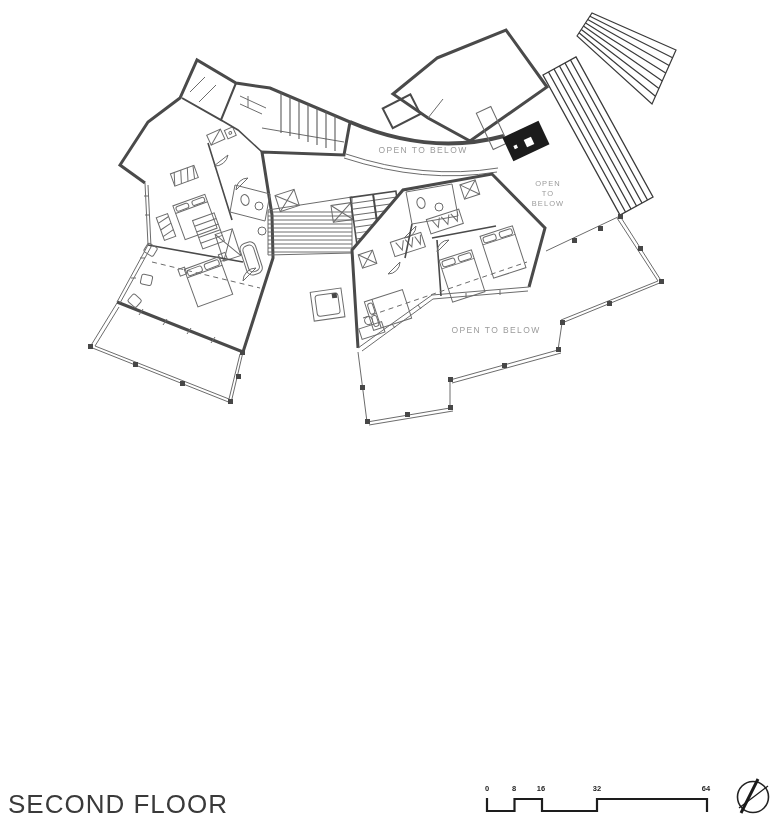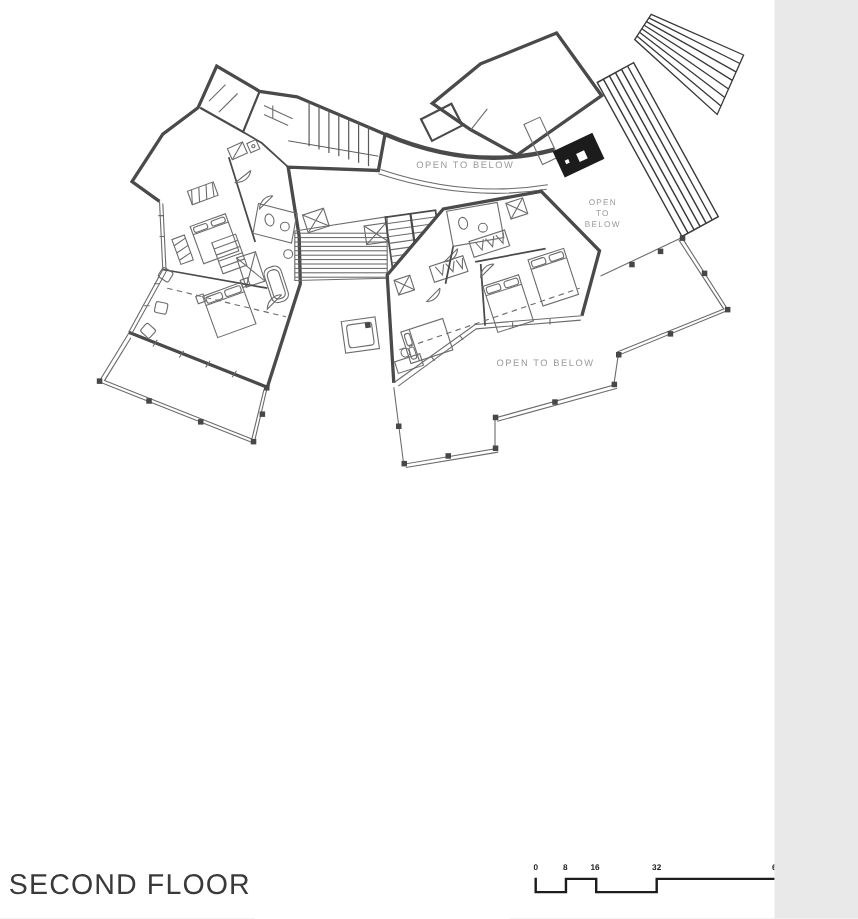--- a/index.html
+++ b/index.html
@@ -1,16 +1,16 @@
 <!DOCTYPE html>
 <html><head>
 <meta charset="utf-8">
 <style>
   html,body{margin:0;padding:0;background:#e9e9e9;}
-  .screen{position:relative;width:704px;height:835px;background:#ffffff;overflow:hidden;
+  .screen{position:relative;width:780px;height:835px;background:#ffffff;overflow:hidden;
           font-family:"Liberation Sans", sans-serif;}
   svg{position:absolute;left:0;top:0;}
   .plan-label{font-family:"Liberation Sans", sans-serif;font-size:8.5px;letter-spacing:1.4px;}
   .plan-label-sm{font-family:"Liberation Sans", sans-serif;font-size:7.5px;letter-spacing:1.1px;}
   .scale-num{font-family:"Liberation Sans", sans-serif;font-size:7.5px;font-weight:700;}
   .title-text{font-family:"Liberation Sans", sans-serif;font-weight:300;font-size:26px;letter-spacing:1px;}
   .w{stroke:#4a4a4a;fill:none;}
   .thin{stroke:#6c6c6c;fill:none;stroke-width:1;}
 </style>
 </head>

